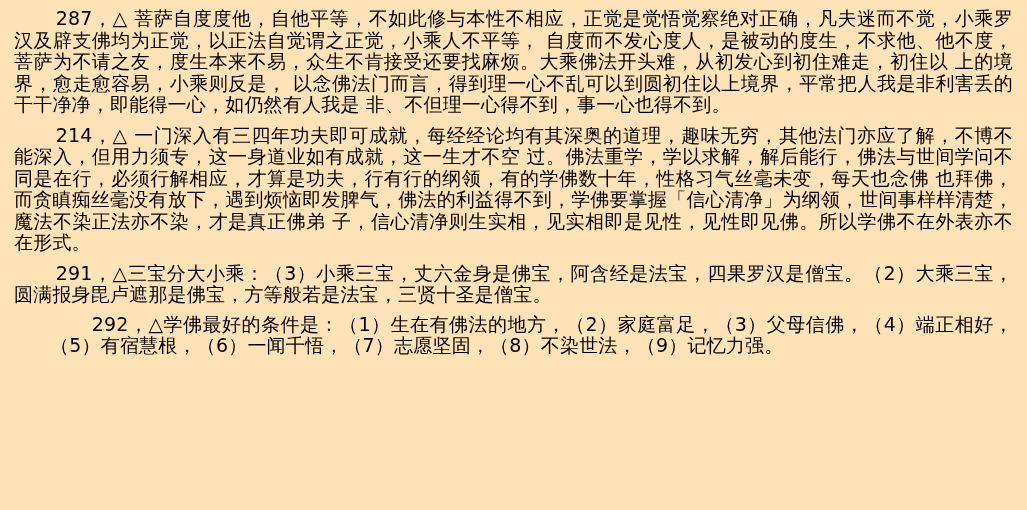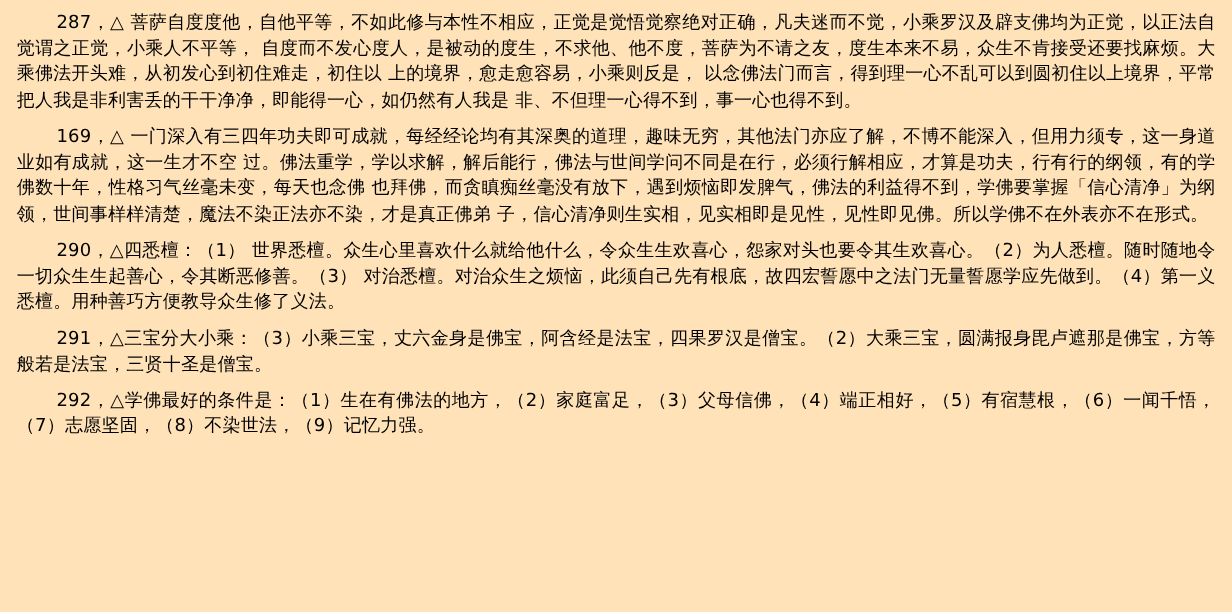--- a/index.html
+++ b/index.html
@@ -15,40 +15,40 @@
   }
   #page {
     width: 1027px;
     height: 510px;
     background: #ffe2b8;
     box-sizing: border-box;
     padding: 6px 14px 0 14px;
   }
   .para {
     color: #000000;
-    font-size: 15px;
+    font-size: 19px;
     line-height: 21.5px;
     text-align: justify;
     text-justify: inter-ideograph;
     margin: 0 0 9px 0;
     text-indent: 2.2em;
     letter-spacing: 0.2px;
   }
   .para.first {
     margin-top: 2px;
   }
   .para.tight {
     margin-bottom: 8px;
   }
   .para.last {
     margin-bottom: 0;
+    margin-left: 36px;
   }
 </style>
 </head>
 <body>
 
 <div id="page">
   <p class="para first">287，△ 菩萨自度度他，自他平等，不如此修与本性不相应，正觉是觉悟觉察绝对正确，凡夫迷而不觉，小乘罗汉及辟支佛均为正觉，以正法自觉谓之正觉，小乘人不平等， 自度而不发心度人，是被动的度生，不求他、他不度，菩萨为不请之友，度生本来不易，众生不肯接受还要找麻烦。大乘佛法开头难，从初发心到初住难走，初住以 上的境界，愈走愈容易，小乘则反是， 以念佛法门而言，得到理一心不乱可以到圆初住以上境界，平常把人我是非利害丢的干干净净，即能得一心，如仍然有人我是 非、不但理一心得不到，事一心也得不到。</p>
-  <p class="para">169，△ 一门深入有三四年功夫即可成就，每经经论均有其深奥的道理，趣味无穷，其他法门亦应了解，不博不能深入，但用力须专，这一身道业如有成就，这一生才不空 过。佛法重学，学以求解，解后能行，佛法与世间学问不同是在行，必须行解相应，才算是功夫，行有行的纲领，有的学佛数十年，性格习气丝毫未变，每天也念佛 也拜佛，而贪瞋痴丝毫没有放下，遇到烦恼即发脾气，佛法的利益得不到，学佛要掌握「信心清净」为纲领，世间事样样清楚，魔法不染正法亦不染，才是真正佛弟 子，信心清净则生实相，见实相即是见性，见性即见佛。所以学佛不在外表亦不在形式。</p>
-  <p class="para">290，△四悉檀：（1） 世界悉檀。众生心里喜欢什么就给他什么，令众生生欢喜心，怨家对头也要令其生欢喜心。（2）为人悉檀。随时随地令一切众生生起善心，令其断恶修善。（3） 对治悉檀。对治众生之烦恼，此须自己先有根底，故四宏誓愿中之法门无量誓愿学应先做到。（4）第一义悉檀。用种善巧方便教导众生修了义法。</p>
+  <p class="para">214，△ 一门深入有三四年功夫即可成就，每经经论均有其深奥的道理，趣味无穷，其他法门亦应了解，不博不能深入，但用力须专，这一身道业如有成就，这一生才不空 过。佛法重学，学以求解，解后能行，佛法与世间学问不同是在行，必须行解相应，才算是功夫，行有行的纲领，有的学佛数十年，性格习气丝毫未变，每天也念佛 也拜佛，而贪瞋痴丝毫没有放下，遇到烦恼即发脾气，佛法的利益得不到，学佛要掌握「信心清净」为纲领，世间事样样清楚，魔法不染正法亦不染，才是真正佛弟 子，信心清净则生实相，见实相即是见性，见性即见佛。所以学佛不在外表亦不在形式。</p>
   <p class="para tight">291，△三宝分大小乘：（3）小乘三宝，丈六金身是佛宝，阿含经是法宝，四果罗汉是僧宝。（2）大乘三宝，圆满报身毘卢遮那是佛宝，方等般若是法宝，三贤十圣是僧宝。</p>
   <p class="para last">292，△学佛最好的条件是：（1）生在有佛法的地方，（2）家庭富足，（3）父母信佛，（4）端正相好，（5）有宿慧根，（6）一闻千悟，（7）志愿坚固，（8）不染世法，（9）记忆力强。</p>
 </div>
 
 </body></html>

